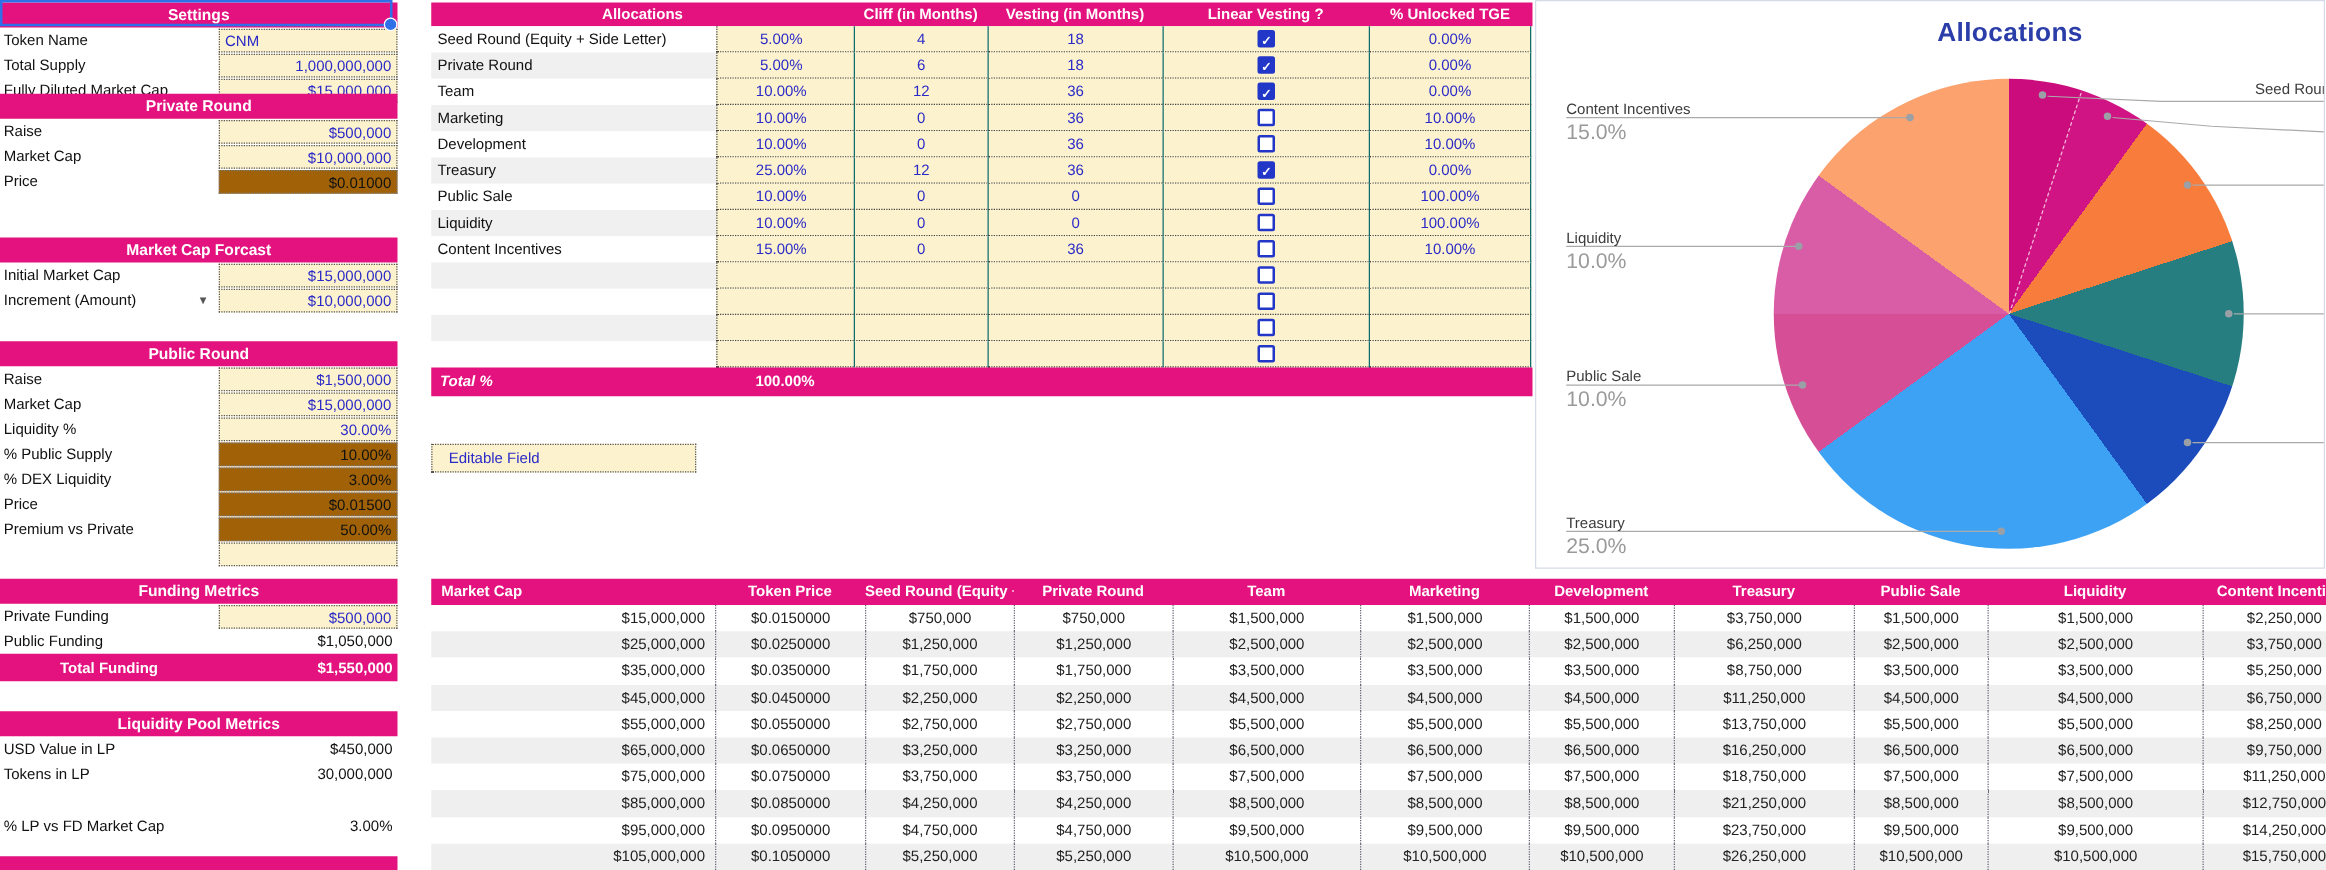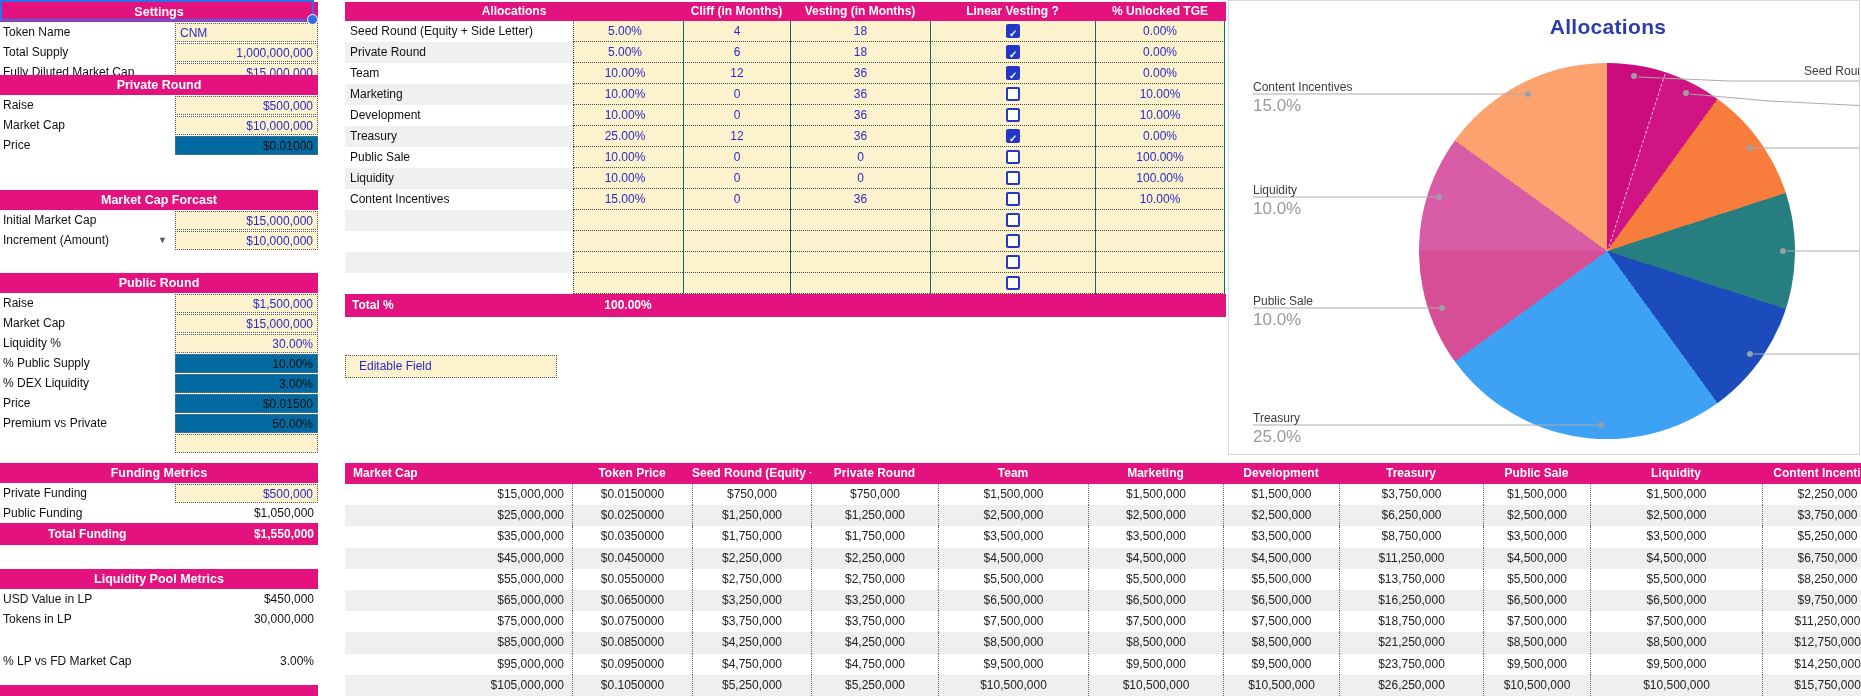--- a/index.html
+++ b/index.html
@@ -20,21 +20,21 @@
   .left-panel{position:absolute;left:0;top:0;width:318px;height:696px;}
   .lp-section{position:absolute;left:0;width:318px;}
   .lp-header{height:20px;background:var(--pink);color:#fff;font-weight:bold;text-align:center;line-height:20px;font-size:12.5px;}
   .lp-row{height:20px;display:flex;align-items:center;}
   .lp-row.total{background:var(--pink);height:22px;}
   .lp-row.total .lp-label,.lp-row.total .lp-value{color:#fff;font-weight:bold;padding-left:48px;}
   .lp-label{flex:1;padding-left:3px;white-space:nowrap;overflow:hidden;}
   .lp-dd{color:#555;font-size:9px;margin-right:8px;}
   .lp-value{width:143px;height:19px;line-height:18px;text-align:right;padding:0 4px;box-sizing:border-box;white-space:nowrap;}
   .lp-value.input{background:var(--beige);border:1px dotted #555;color:var(--blue);}
-  .lp-value.calc{background:#0369a1;border:1px dotted #777;color:#111;}
+  .lp-value.calc{background:#a16207;border:1px dotted #777;color:#111;}
   .lp-value.plain{color:#111;}
   .lp-value.blank{background:var(--beige);border:1px dotted #555;}
   .lp-value.left{text-align:left;}
   .selection-box{position:absolute;left:0;top:0;width:314px;height:21px;border:2px solid #2F6FE8;pointer-events:none;box-sizing:border-box;z-index:5;}
   .selection-handle{position:absolute;right:-6px;bottom:-6px;width:9px;height:9px;border-radius:50%;background:#2F6FE8;border:1px solid #fff;}
   .lp-bottom-bar{position:absolute;top:685px;left:0;width:318px;height:11px;background:var(--pink);}
   
   .mid{position:absolute;left:345px;top:2px;width:881px;}
   .mid-header{display:grid;grid-template-columns:338px 107px 140px 165px 130px;height:19px;background:var(--pink);color:#fff;font-weight:bold;}
   .mid-header div{line-height:19px;text-align:center;overflow:hidden;white-space:nowrap;}
@@ -44,21 +44,21 @@
   .m-val{background:var(--beige);border-bottom:1px dotted #444;line-height:20px;box-sizing:border-box;color:var(--blue);}
   .m-pct{text-align:center;padding-right:7px;border-left:1px dotted #444;}
   .m-cliff,.m-vest,.m-tge{text-align:center;}
   .m-cliff,.m-vest,.m-cb,.m-tge{border-left:1px solid var(--teal);}
   .m-tge{border-right:1px solid var(--teal);}
   .m-cb{display:flex;align-items:center;justify-content:center;}
   .cb{width:10px;height:10px;border:2px solid var(--cbblue);border-radius:2px;background:#fff;position:relative;}
   .cb.checked{background:var(--cbblue);}
   .cb.checked::after{content:"✓";color:#fff;font-size:10px;font-weight:bold;position:absolute;left:1px;top:-2px;}
   .mid-total{height:23px;background:var(--pink);color:#fff;font-weight:bold;position:relative;}
-  .mid-total .t-label{position:absolute;left:7px;top:0;line-height:23px;}
+  .mid-total .t-label{position:absolute;left:7px;top:0;line-height:23px;font-style:italic;}
   .mid-total .t-value{position:absolute;left:228px;width:110px;top:0;line-height:23px;text-align:center;}
   
   .legend{position:absolute;left:345px;top:355px;width:212px;height:23px;background:var(--beige);border:1px dotted #555;box-sizing:border-box;line-height:21px;padding-left:13px;color:var(--blue);}
   
   .chart{position:absolute;left:1228px;top:0;width:632px;height:455px;background:#fff;border:1px solid #D5DCE8;box-sizing:border-box;overflow:hidden;}
   .chart-title{position:absolute;left:0;top:14px;width:758px;text-align:center;font-size:21px;font-weight:bold;color:var(--titleblue);letter-spacing:.3px;}
   .pie{position:absolute;left:190px;top:62px;width:376px;height:376px;border-radius:50%;}
   .pie-sep{position:absolute;left:378px;top:250px;width:186px;height:0;border-top:1px dashed rgba(255,255,255,.7);transform-origin:0 0;transform:rotate(-72deg);}
   .lines{position:absolute;left:0;top:0;width:632px;height:455px;pointer-events:none;}
   .co-name{position:absolute;left:24px;font-size:12px;color:#3c3c3c;white-space:nowrap;}

